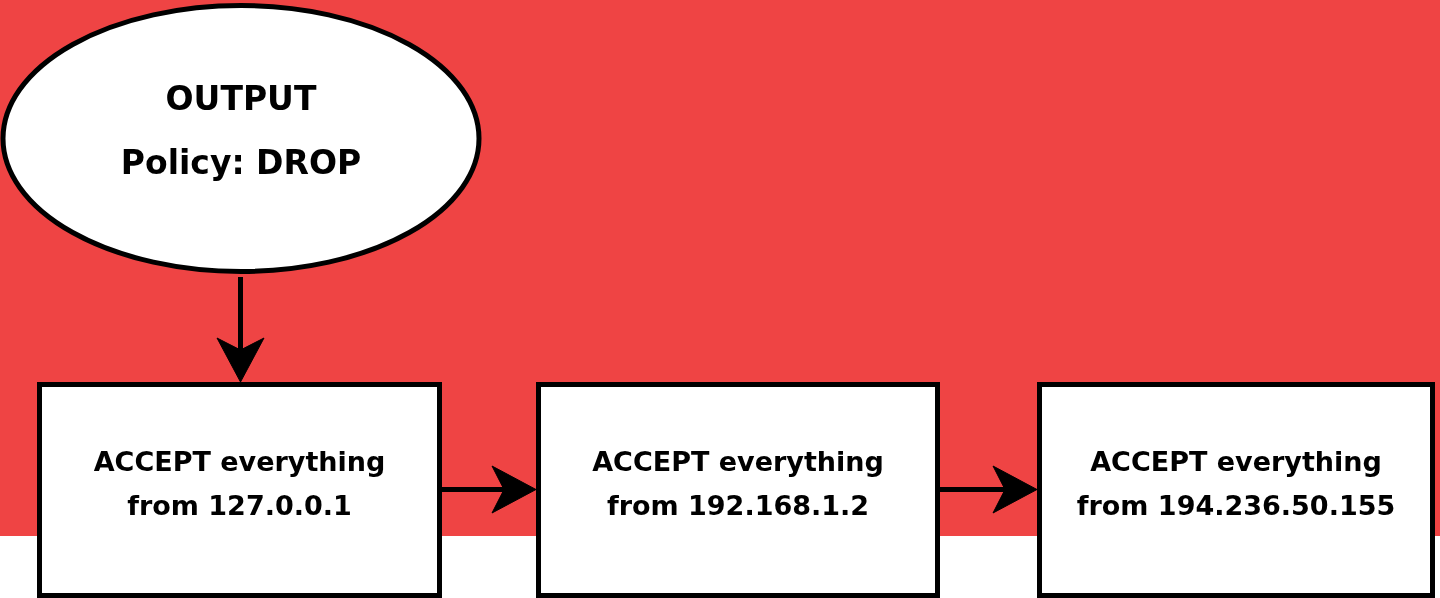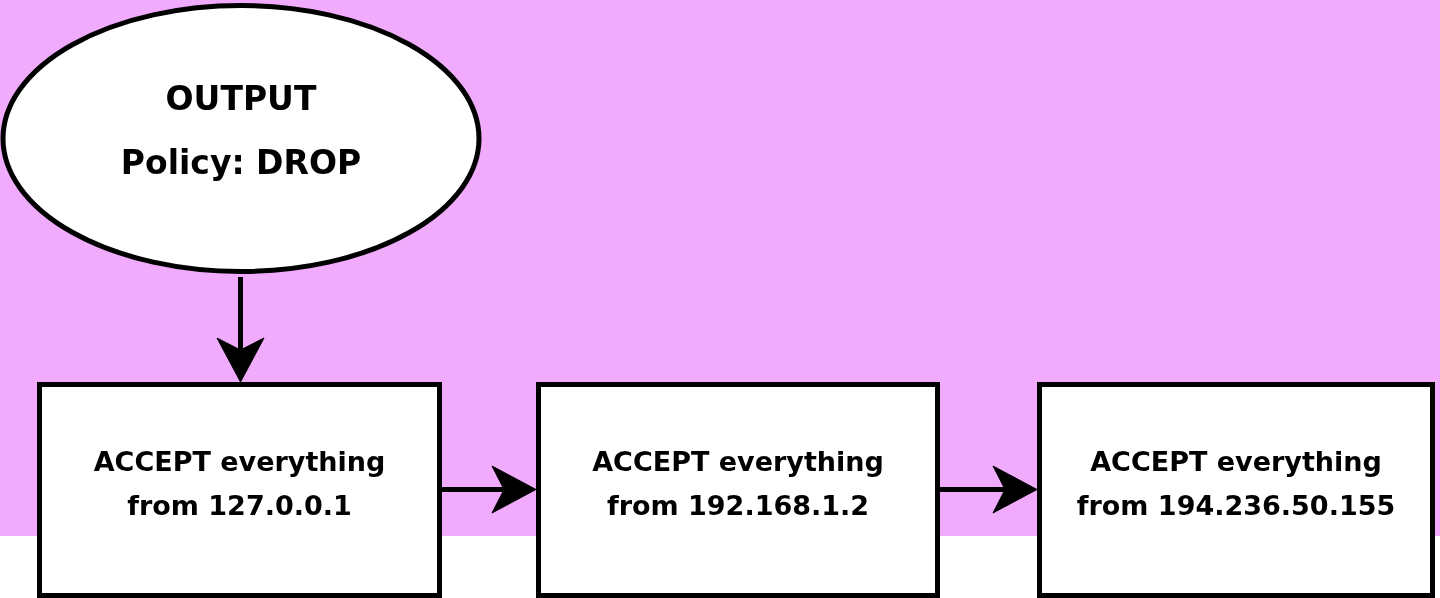--- a/index.html
+++ b/index.html
@@ -11,21 +11,21 @@
   body {
     width: 1440px;
     height: 598px;
     overflow: hidden;
     font-family: "DejaVu Sans", "Liberation Sans", sans-serif;
   }
   #diagram-root {
     position: relative;
     width: 1440px;
     height: 536px;
-    background: #f0abfc;
+    background: #ef4444;
   }
   #graph-svg {
     position: absolute;
     top: 0;
     left: 0;
     width: 1440px;
     height: 598px;
     display: block;
   }
   .node-shape {

